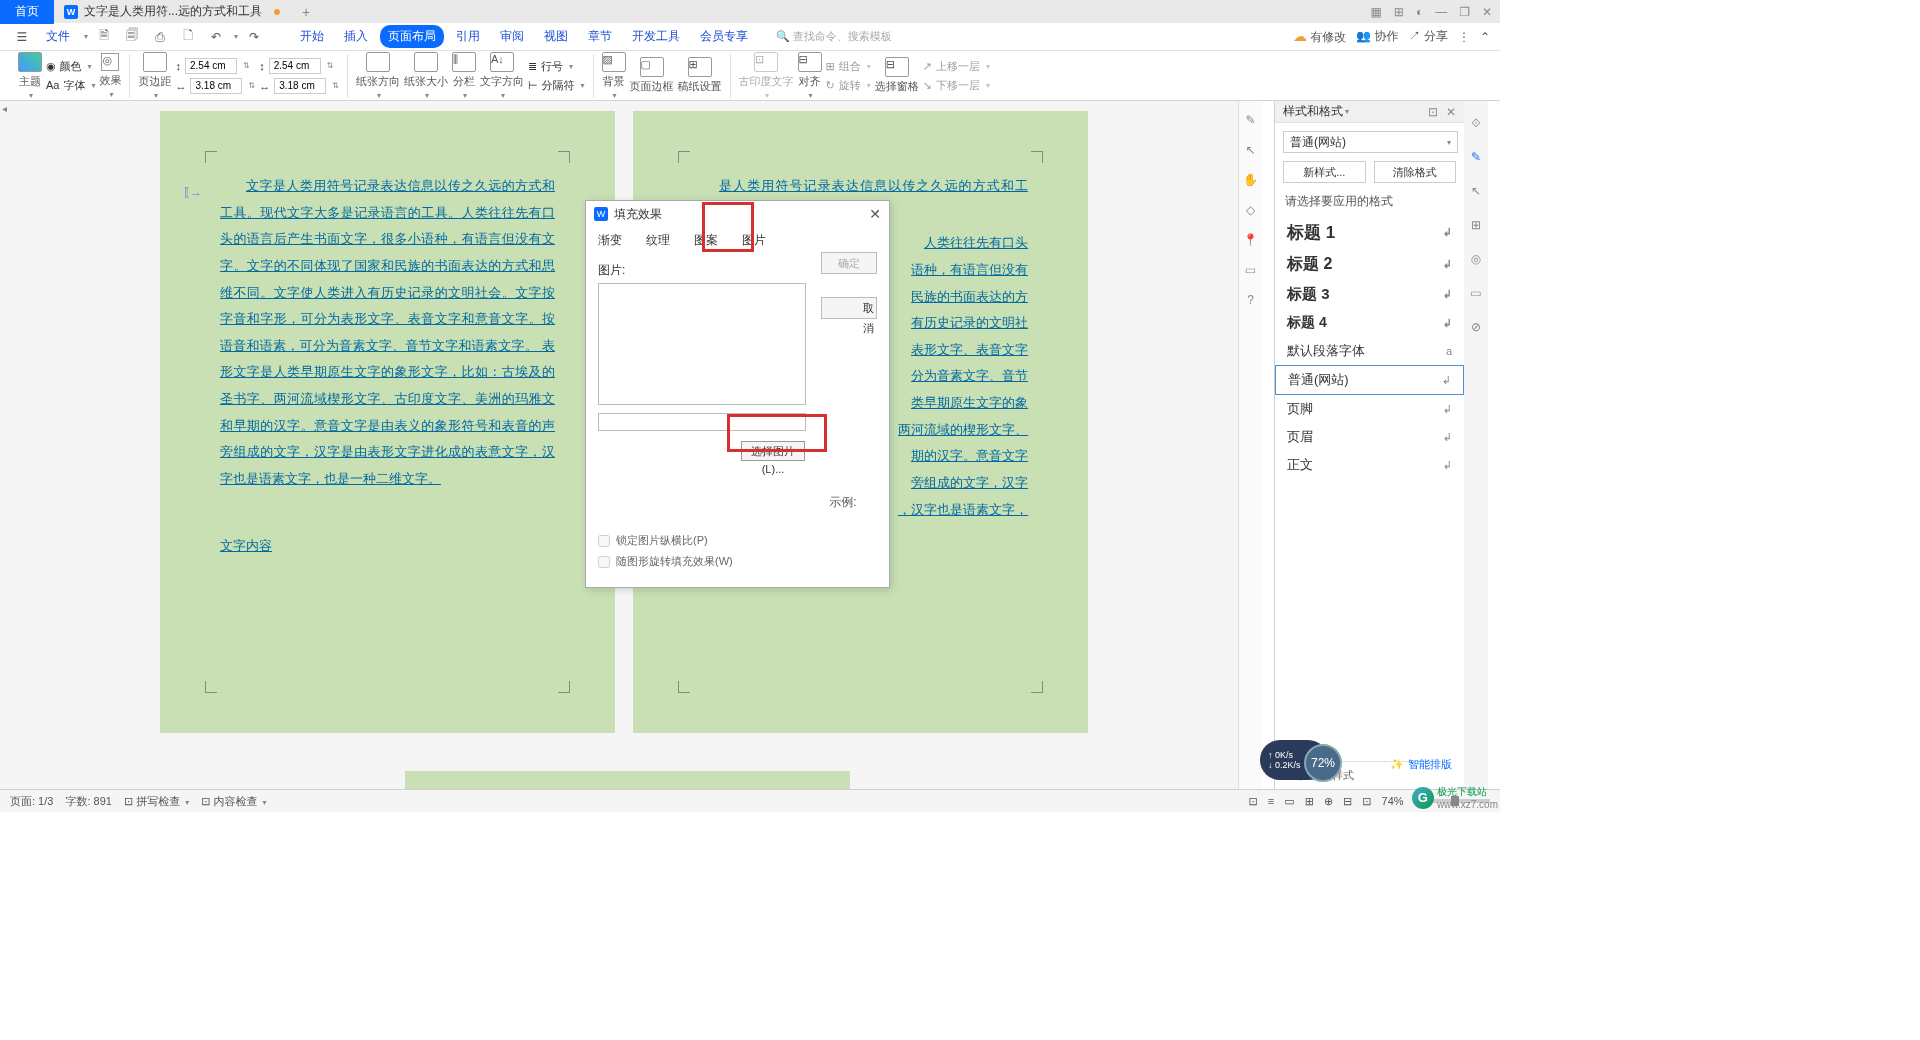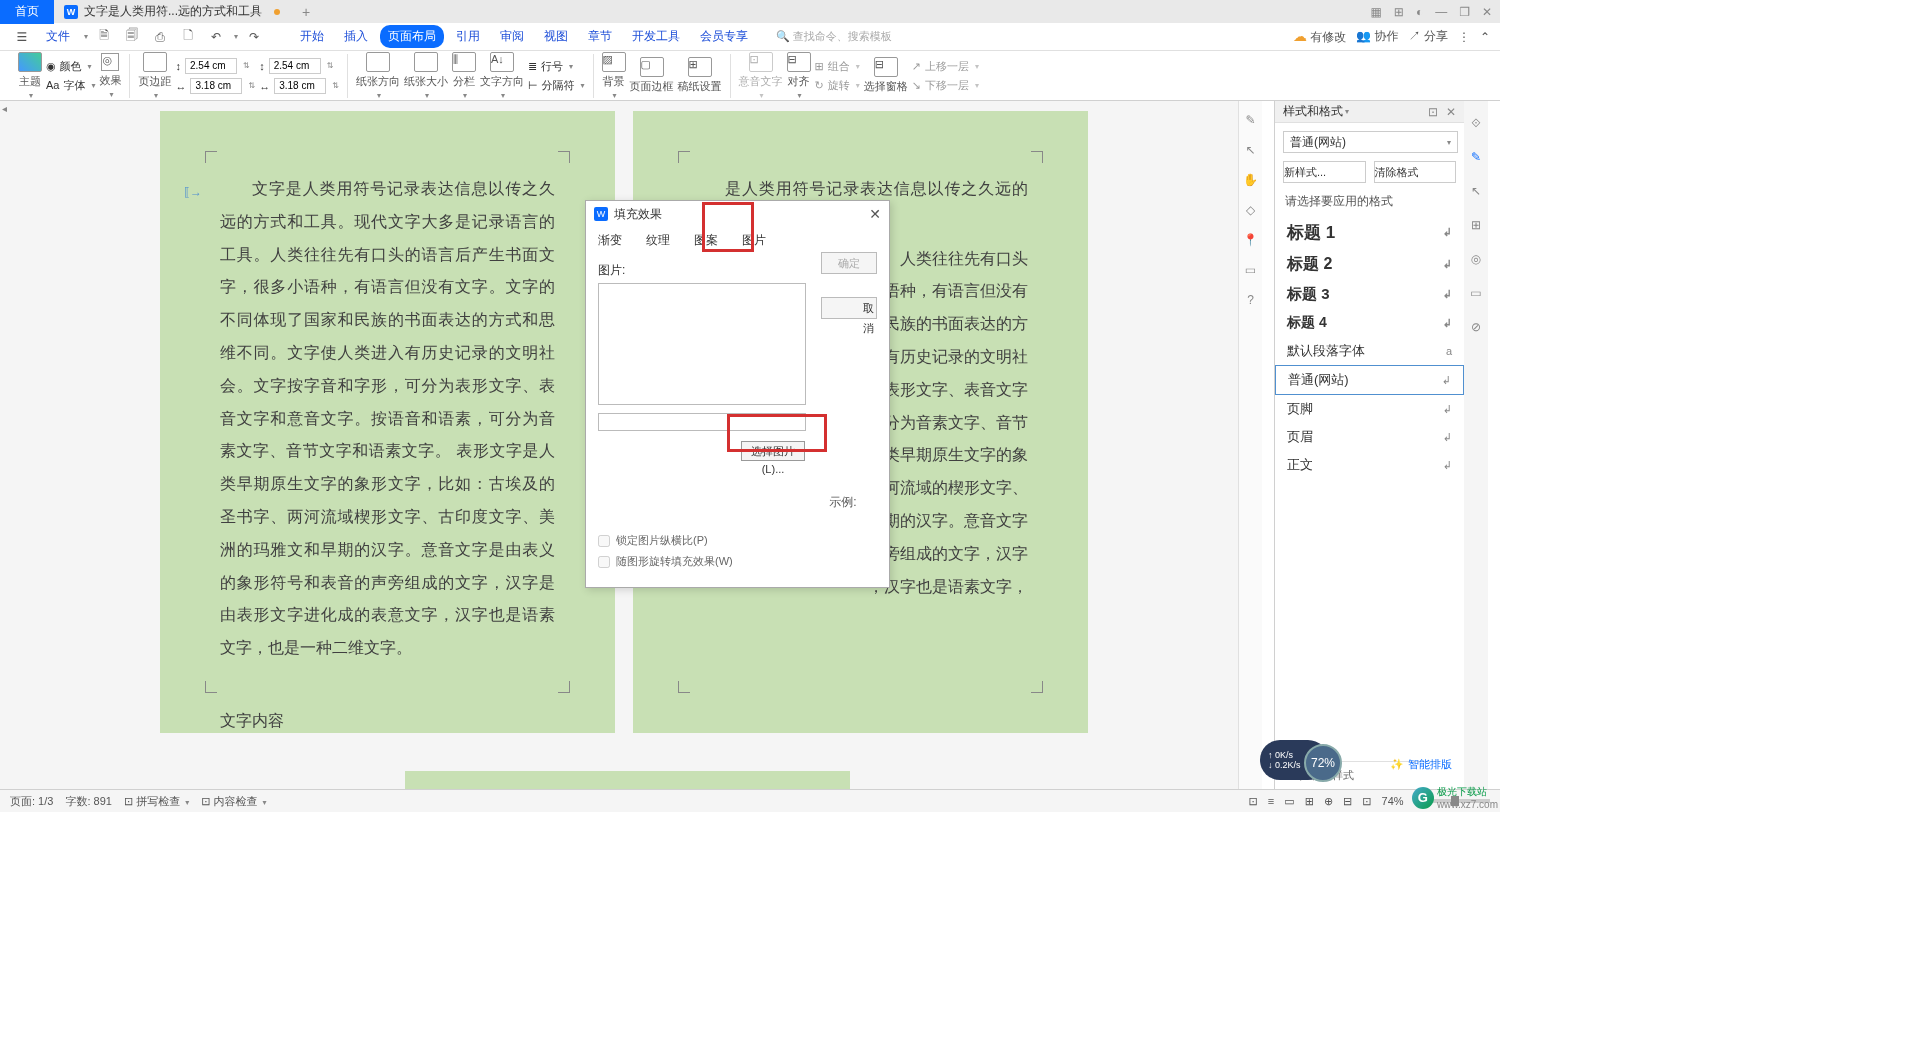--- a/index.html
+++ b/index.html
@@ -32,21 +32,21 @@
 .rib-input { width: 52px; height: 16px; border: 1px solid #ccc; font-size: 10px; padding: 0 4px; }
 .rib-stack { display: flex; flex-direction: column; gap: 4px; }
 .rib-row { display: flex; align-items: center; gap: 4px; font-size: 11px; }
 .drop { font-size: 8px; color: #888; margin-left: 2px; }
 
 
 .workspace { position: absolute; top: 101px; left: 0; right: 238px; bottom: 23px; background: #f5f5f5; overflow: hidden; }
 .ws-toolbar { position: absolute; right: 0; top: 0; width: 24px; background: #fafafa; height: 100%; border-left: 1px solid #e0e0e0; display: flex; flex-direction: column; align-items: center; gap: 16px; padding-top: 12px; color: #888; }
 .pages { position: absolute; top: 10px; left: 160px; display: flex; gap: 18px; }
 .page { width: 455px; height: 622px; background: #c8e0b4; position: relative; }
-.page-content { position: absolute; top: 62px; left: 60px; right: 60px; line-height: 2.05; font-size: 16px; color: #404040; text-align: justify; }
+.page-content { position: absolute; top: 62px; left: 60px; right: 60px; line-height: 2.05; font-size: 13px; color: #0369a1; text-align: justify; text-decoration: underline; }
 .page-content p { text-indent: 2em; margin-bottom: 4px; }
 .page-marker { color: #5090d0; position: absolute; top: 74px; left: 24px; font-size: 12px; }
 .corner { position: absolute; width: 12px; height: 12px; border: 1px solid #888; }
 .corner.tl { top: 40px; left: 45px; border-right: none; border-bottom: none; }
 .corner.tr { top: 40px; right: 45px; border-left: none; border-bottom: none; }
 .corner.bl { bottom: 40px; left: 45px; border-right: none; border-top: none; }
 .corner.br { bottom: 40px; right: 45px; border-left: none; border-top: none; }
 
 
 .dialog { position: absolute; top: 200px; left: 585px; width: 305px; height: 388px; background: #fff; border: 1px solid #aaa; box-shadow: 2px 2px 8px rgba(0,0,0,0.15); z-index: 100; }
@@ -69,21 +69,21 @@
 .dlg-check input { width: 12px; height: 12px; }
 .red-box1 { position: absolute; top: 202px; left: 702px; width: 52px; height: 50px; border: 3px solid #d43030; z-index: 200; pointer-events: none; }
 .red-box2 { position: absolute; top: 414px; left: 727px; width: 100px; height: 38px; border: 3px solid #d43030; z-index: 200; pointer-events: none; }
 
 
 .right-panel { position: absolute; top: 101px; right: 12px; width: 214px; bottom: 23px; background: #fff; border-left: 1px solid #d0d0d0; }
 .rp-header { height: 22px; display: flex; align-items: center; padding: 0 8px; font-size: 12px; background: #f0f0f0; border-bottom: 1px solid #e0e0e0; }
 .rp-header-right { margin-left: auto; display: flex; gap: 8px; color: #888; }
 .rp-select { width: 175px; height: 22px; border: 1px solid #ccc; margin: 8px; font-size: 12px; padding: 2px 6px; display: flex; align-items: center; justify-content: space-between; }
 .rp-btns { display: flex; gap: 8px; padding: 0 8px; }
-.rp-btn { flex: 1; height: 22px; border: 1px solid #ccc; font-size: 11px; line-height: 20px; cursor: pointer; }
+.rp-btn { flex: 1; height: 22px; border: 1px solid #ccc; font-size: 11px; text-align: center; line-height: 20px; cursor: pointer; }
 .rp-subtitle { padding: 10px 10px 6px; font-size: 12px; color: #555; }
 .rp-list { }
 .rp-item { padding: 5px 12px; font-size: 13px; display: flex; align-items: center; justify-content: space-between; cursor: pointer; }
 .rp-item.h1 { font-size: 17px; font-weight: bold; }
 .rp-item.h2 { font-size: 16px; font-weight: bold; }
 .rp-item.h3 { font-size: 15px; font-weight: bold; }
 .rp-item.h4 { font-size: 14px; font-weight: bold; }
 .rp-item.selected { border: 1px solid #5090d0; }
 .rp-mark { color: #888; font-size: 11px; }
 .rp-sidebar { position: absolute; right: 0; top: 0; width: 24px; background: #f5f5f5; height: 100%; display: flex; flex-direction: column; align-items: center; gap: 18px; padding-top: 14px; color: #888; }
@@ -240,21 +240,21 @@
         <span>页面边框</span>
       </div>
     <div class="rib-item">
         <div class="rib-icon-lg">⊞</div>
         <span>稿纸设置</span>
       </div>
   </div>
   <div class="ribbon-group">
     <div class="rib-item" style="opacity:.5">
         <div class="rib-icon-lg">⊡</div>
-        <span>意音文字</span>
+        <span>古印度文字</span>
         <span class="drop">▾</span>
       </div>
     <div class="rib-item">
         <div class="rib-icon-lg">⊟</div>
         <span>对齐</span>
         <span class="drop">▾</span>
       </div>
     <div class="rib-stack">
       <div class="rib-row" style="opacity:.5">⊞ <span>组合</span><span class="drop">▾</span></div>
       <div class="rib-row" style="opacity:.5">↻ <span>旋转</span><span class="drop">▾</span></div>

